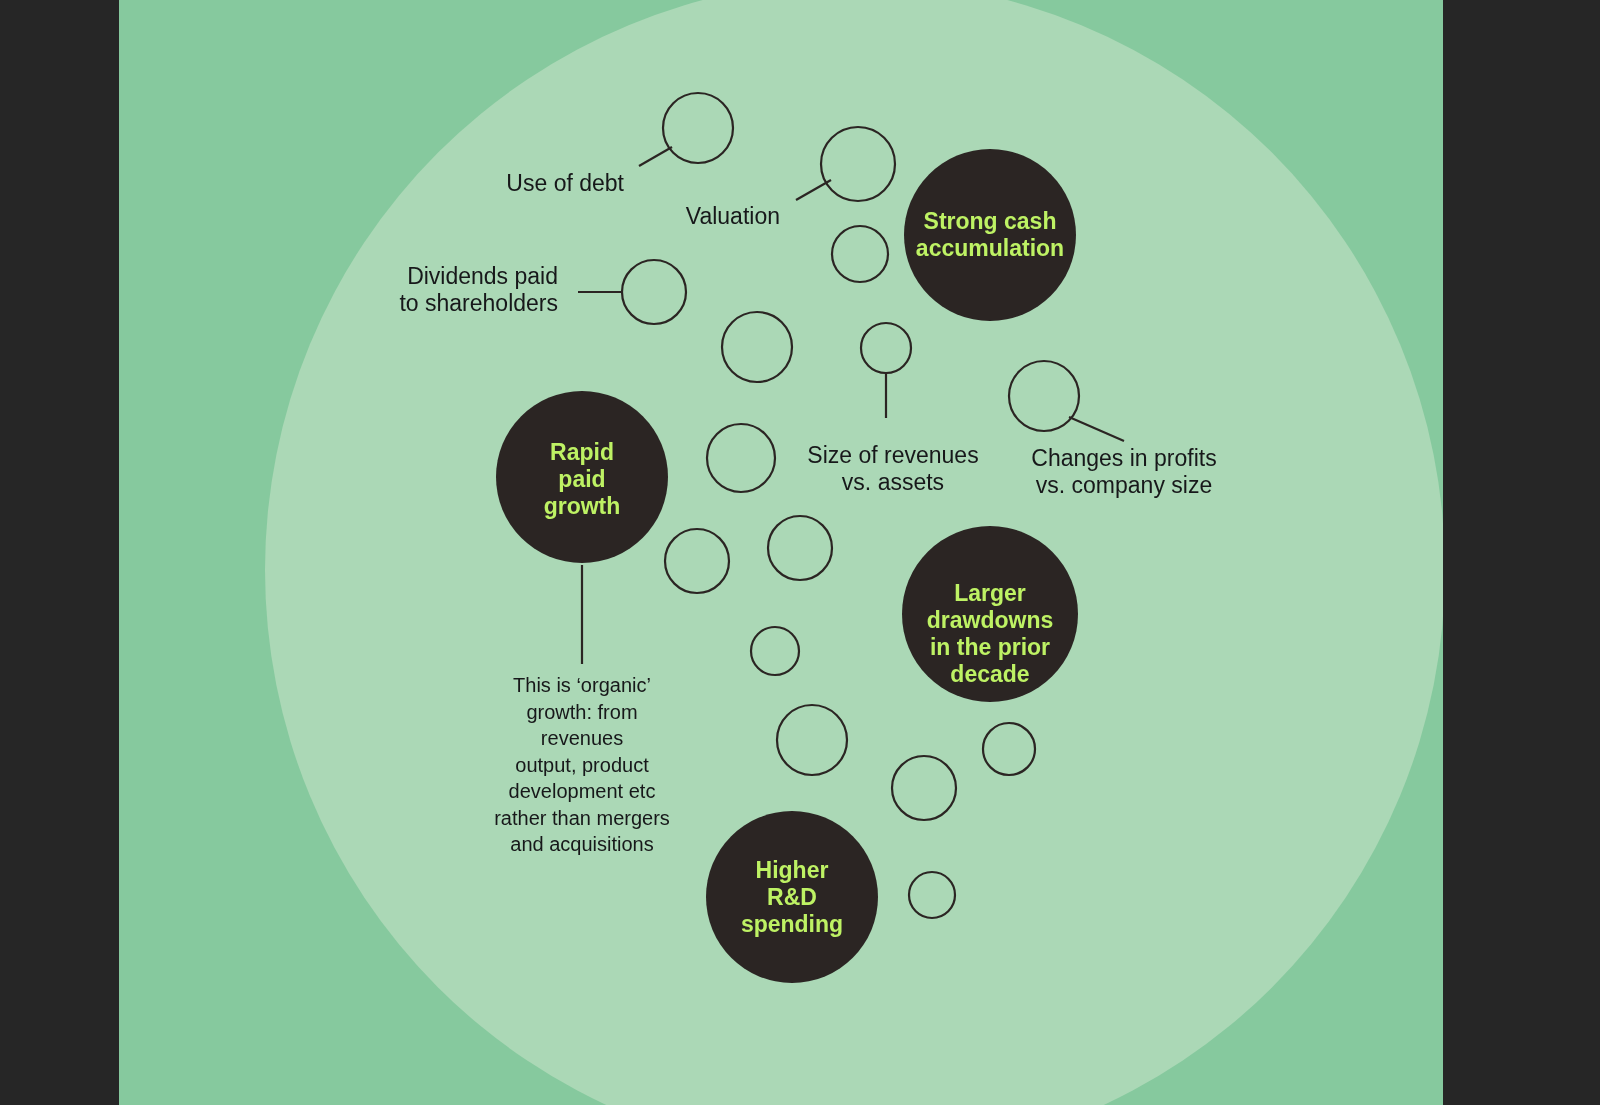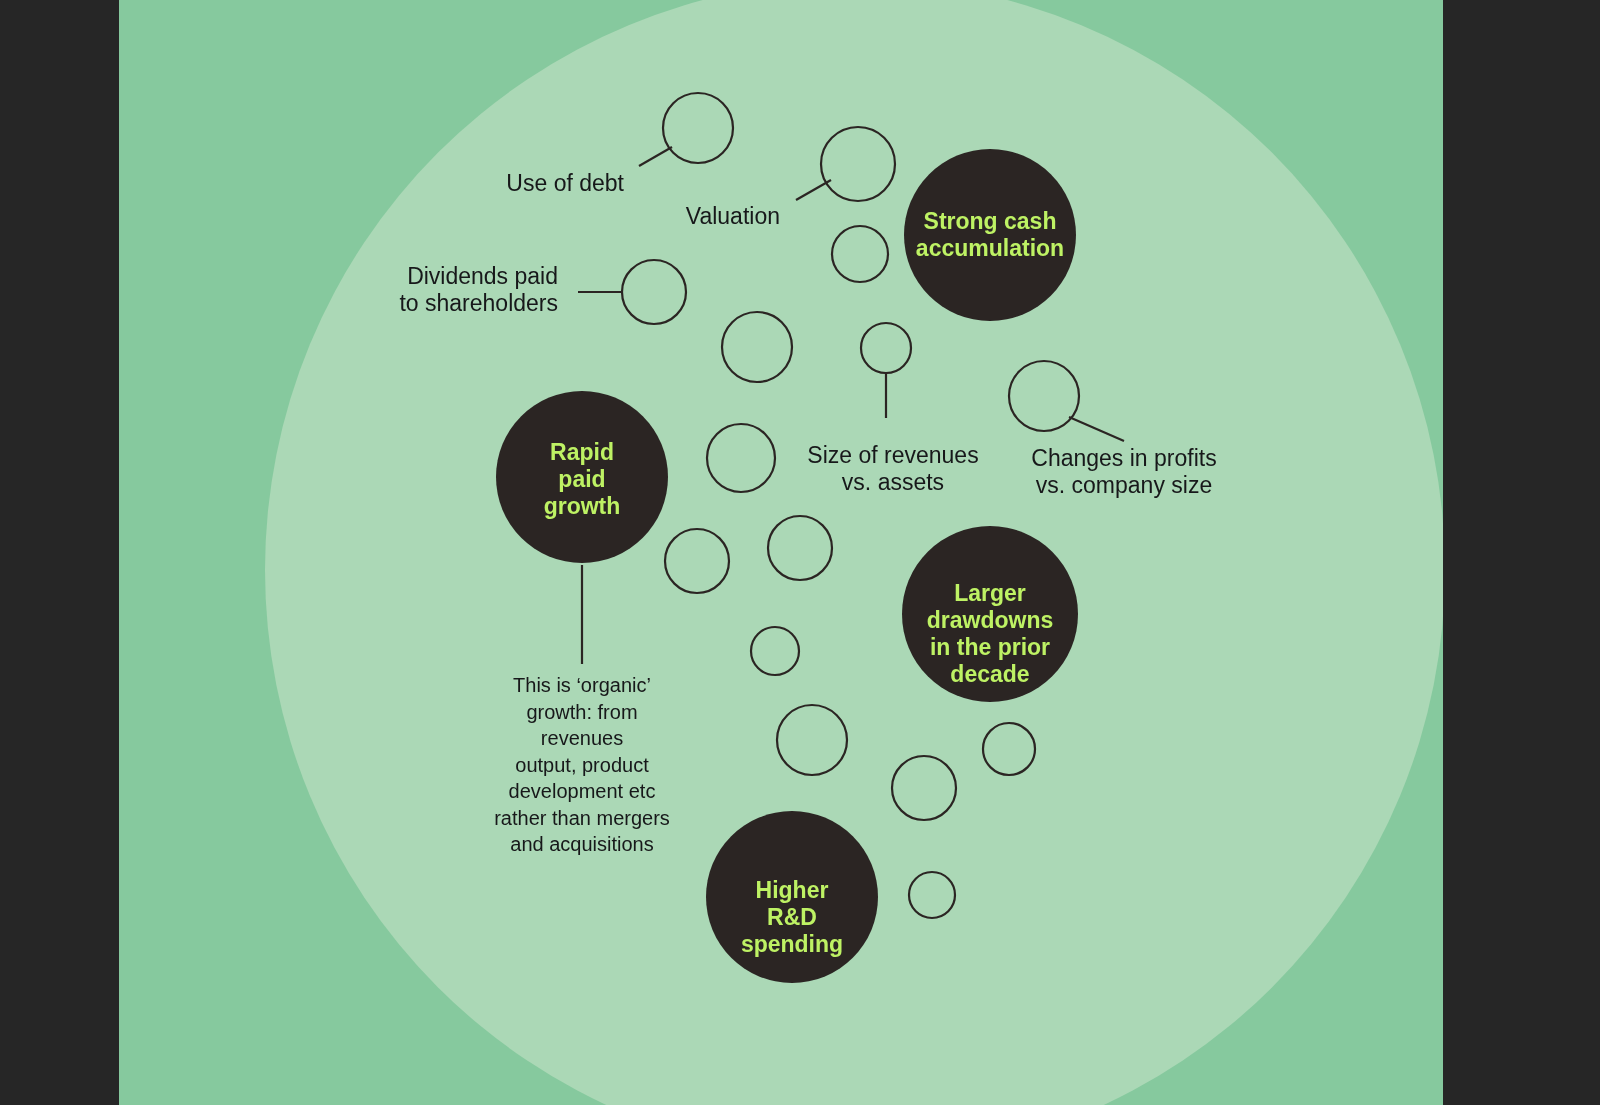--- a/index.html
+++ b/index.html
@@ -114,21 +114,21 @@
 
   <div class="frame-bar" id="frame-left"></div>
   <div class="frame-bar" id="frame-right"></div>
 
   <div class="bubble-text" style="left:990px; top:235px;"><span>Strong cash</span><br><span>accumulation</span></div>
 
   <div class="bubble-text" style="left:582px; top:479px;"><span>Rapid</span><br><span>paid</span><br><span>growth</span></div>
 
   <div class="bubble-text" style="left:990px; top:614px;margin-top:20px;"><span>Larger</span><br><span>drawdowns</span><br><span>in the prior</span><br><span>decade</span></div>
 
-  <div class="bubble-text" style="left:792px; top:897px;margin-top:20px;"><span>Higher</span><br><span>R&amp;D</span><br><span>spending</span></div>
+  <div class="bubble-text" style="left:792px; top:897px;"><span>Higher</span><br><span>R&amp;D</span><br><span>spending</span></div>
 
   <div class="label right" style="left:324px; top:170px; width:300px;"><span>Use of debt</span></div>
 
   <div class="label right" style="left:480px; top:203px; width:300px;"><span>Valuation</span></div>
 
   <div class="label right" style="left:258px; top:263px; width:300px;text-align:right;"><span>Dividends paid</span><br><span>to shareholders</span></div>
 
   <div class="label centered" style="left:743px; top:426px; width:300px;margin-top:16px;"><span>Size of revenues</span><br><span>vs. assets</span></div>
 
   <div class="label centered" style="left:974px; top:445px; width:300px;"><span>Changes in profits</span><br><span>vs. company size</span></div>

